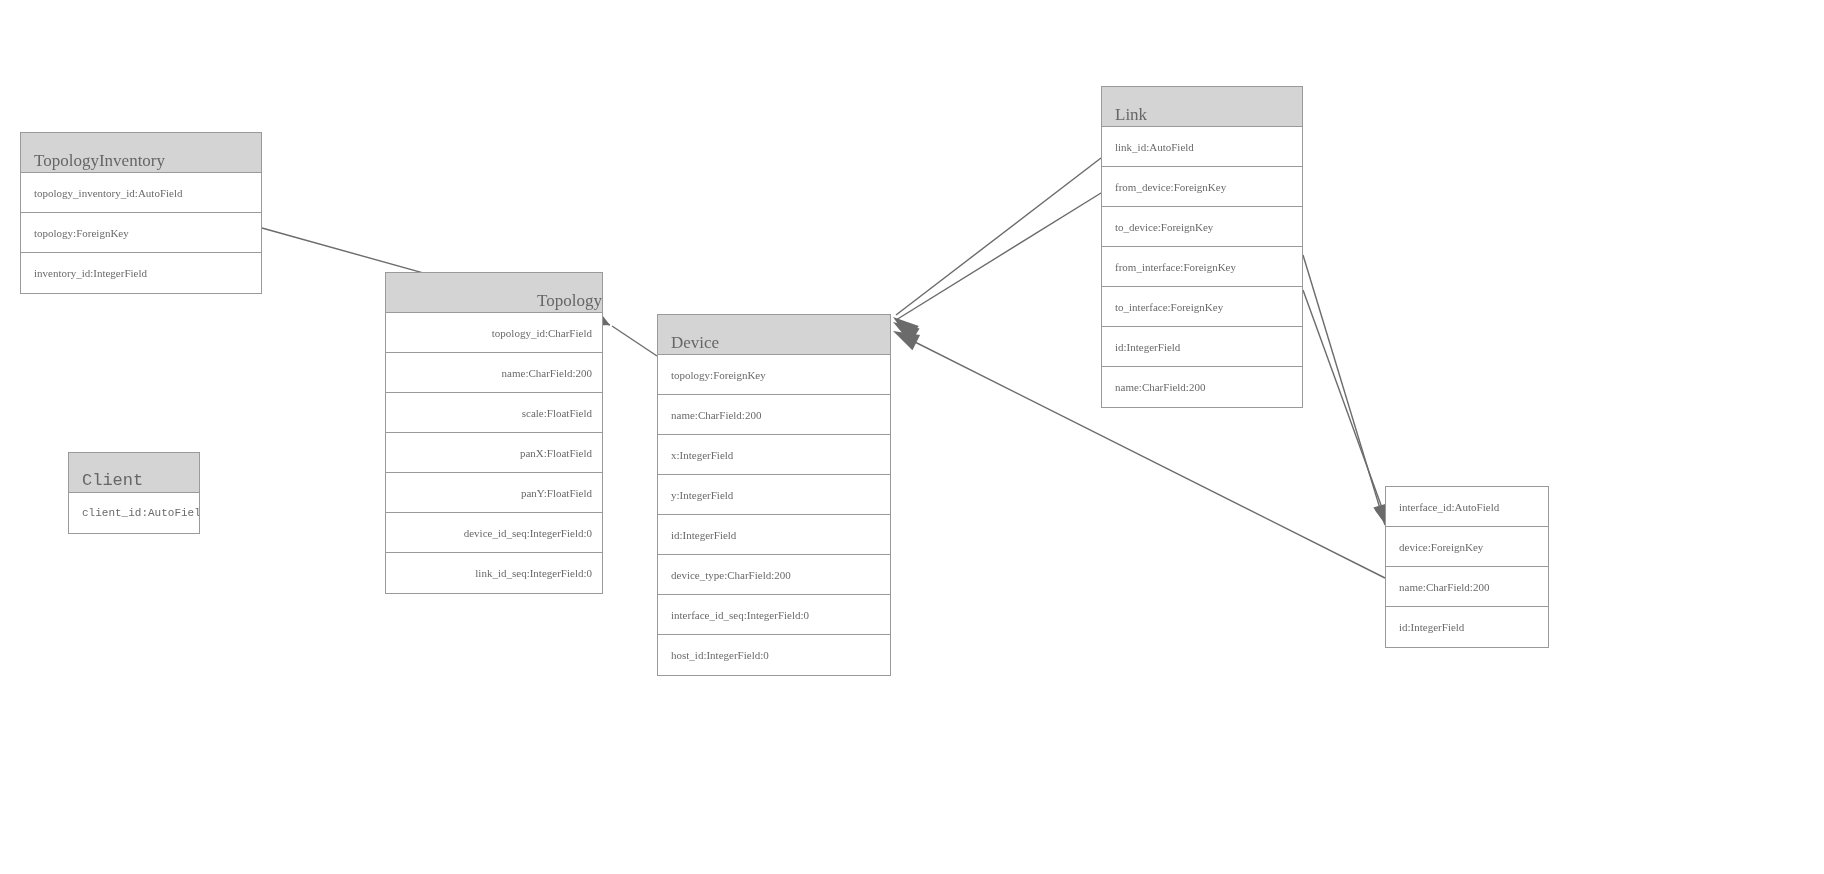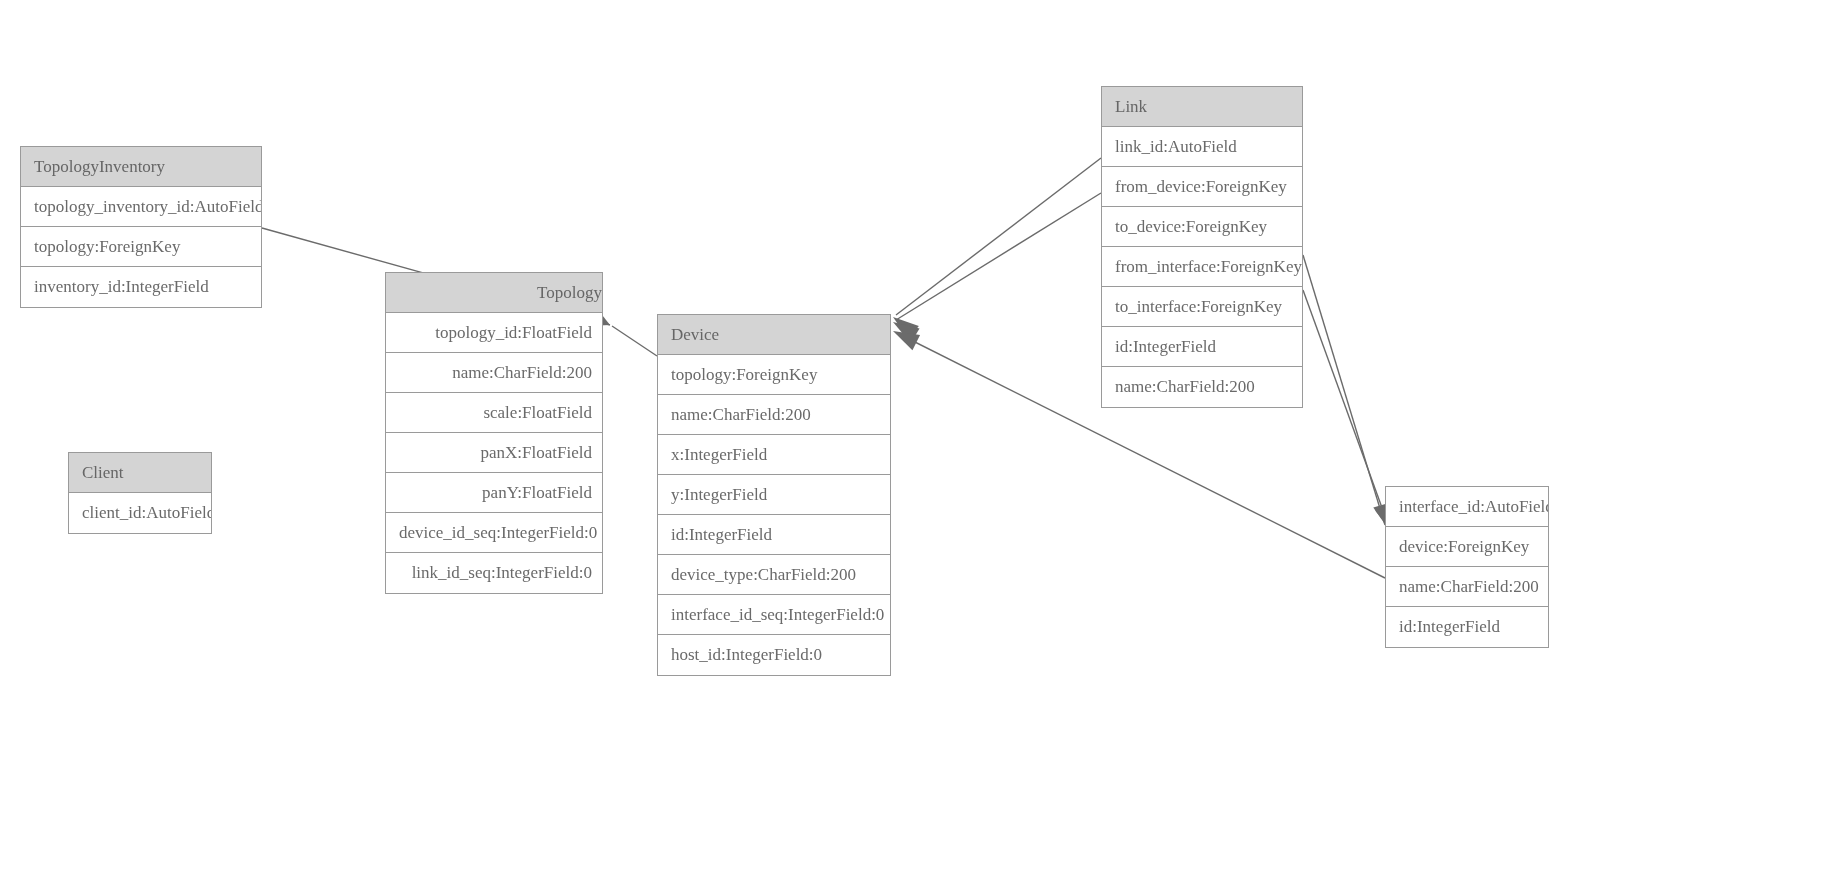--- a/index.html
+++ b/index.html
@@ -31,30 +31,30 @@
     z-index: 2;
   }
   .entity-header {
     box-sizing: border-box;
     background: #d4d4d4;
     border-bottom: 1px solid #9a9a9a;
     color: #666666;
     font-size: 17px;
     line-height: 40px;
     height: 40px;
-    padding: 0 0 0 13px;
+    padding: 8px 0 0 13px;
     white-space: nowrap;
     overflow: hidden;
   }
   .entity-field {
     box-sizing: border-box;
     height: 40px;
     line-height: 40px;
     color: #6a6a6a;
-    font-size: 17px;
+    font-size: 11px;
     padding: 0 10px 0 13px;
     border-bottom: 1px solid #9a9a9a;
     background: #ffffff;
     white-space: nowrap;
     overflow: hidden;
   }
   .entity-field.last {
     border-bottom: none;
   }
 </style>
@@ -72,33 +72,33 @@
       <path d="M1101,193 L896,320" stroke="#6b6b6b" stroke-width="1.4" fill="none"></path>
       <polygon points="0,0 -26,-8.5 -26,8.5" fill="#6b6b6b" transform="translate(893,322) rotate(211.8)"></polygon>
       <path d="M1385,578 L897,333" stroke="#6b6b6b" stroke-width="1.4" fill="none"></path>
       <polygon points="0,0 -26,-8.5 -26,8.5" fill="#6b6b6b" transform="translate(893,331) rotate(206.7)"></polygon>
       <path d="M1303,255 L1385,525" stroke="#6b6b6b" stroke-width="1.4" fill="none"></path>
       <polygon points="0,0 -26,-8.5 -26,8.5" fill="#6b6b6b" transform="translate(1389,530) rotate(73.1)"></polygon>
       <path d="M1303,290 L1389,527" stroke="#6b6b6b" stroke-width="1.4" fill="none"></path>
       <polygon points="0,0 -26,-8.5 -26,8.5" fill="#6b6b6b" transform="translate(1392,532) rotate(70.1)"></polygon>
     </svg>
   <div id="entity-layer">
-      <div class="entity" style="left: 20px; top: 146px; width: 242px;">
+      <div class="entity" style="left: 20px; top: 132px; width: 242px;">
         <div class="entity-header">TopologyInventory</div>
         <div class="entity-field">topology_inventory_id:AutoField</div>
         <div class="entity-field">topology:ForeignKey</div>
         <div class="entity-field last">inventory_id:IntegerField</div>
       </div>
-      <div class="entity" style="left: 68px; top: 452px; width: 144px;">
+      <div class="entity" style="left: 68px; top: 452px; width: 132px; font-family: Liberation Mono, monospace;">
         <div class="entity-header">Client</div>
         <div class="entity-field last">client_id:AutoField</div>
       </div>
       <div class="entity" style="left: 385px; top: 272px; width: 218px; text-align: right;">
         <div class="entity-header">Topology</div>
-        <div class="entity-field">topology_id:FloatField</div>
+        <div class="entity-field">topology_id:CharField</div>
         <div class="entity-field">name:CharField:200</div>
         <div class="entity-field">scale:FloatField</div>
         <div class="entity-field">panX:FloatField</div>
         <div class="entity-field">panY:FloatField</div>
         <div class="entity-field">device_id_seq:IntegerField:0</div>
         <div class="entity-field last">link_id_seq:IntegerField:0</div>
       </div>
       <div class="entity" style="left: 657px; top: 269px; width: 234px; margin-top: 45px;">
         <div class="entity-header">Device</div>
         <div class="entity-field">topology:ForeignKey</div>

